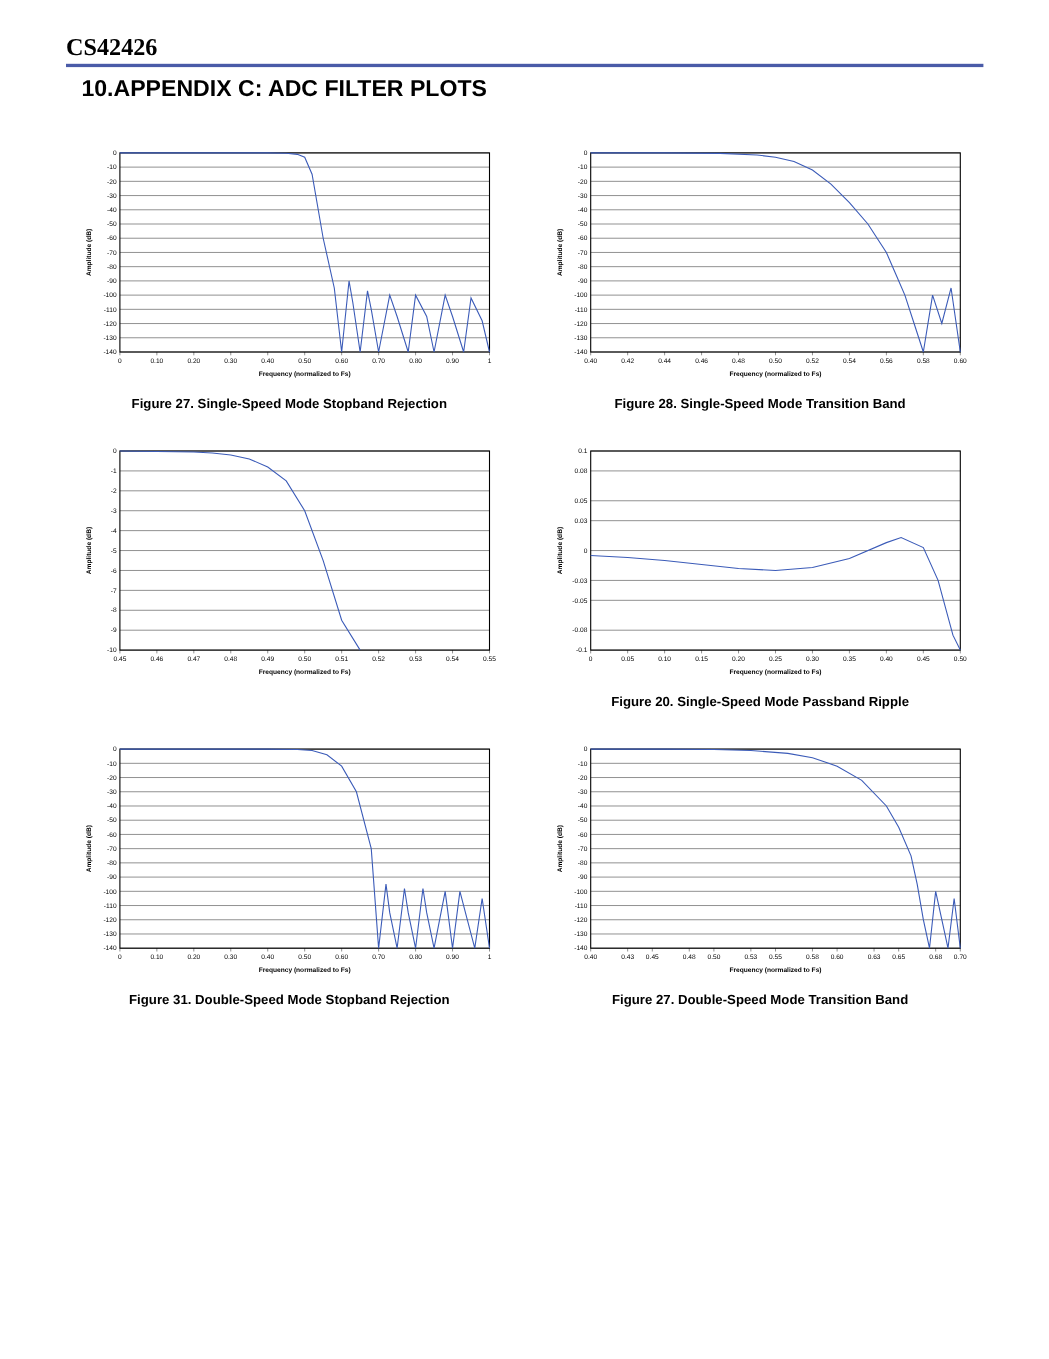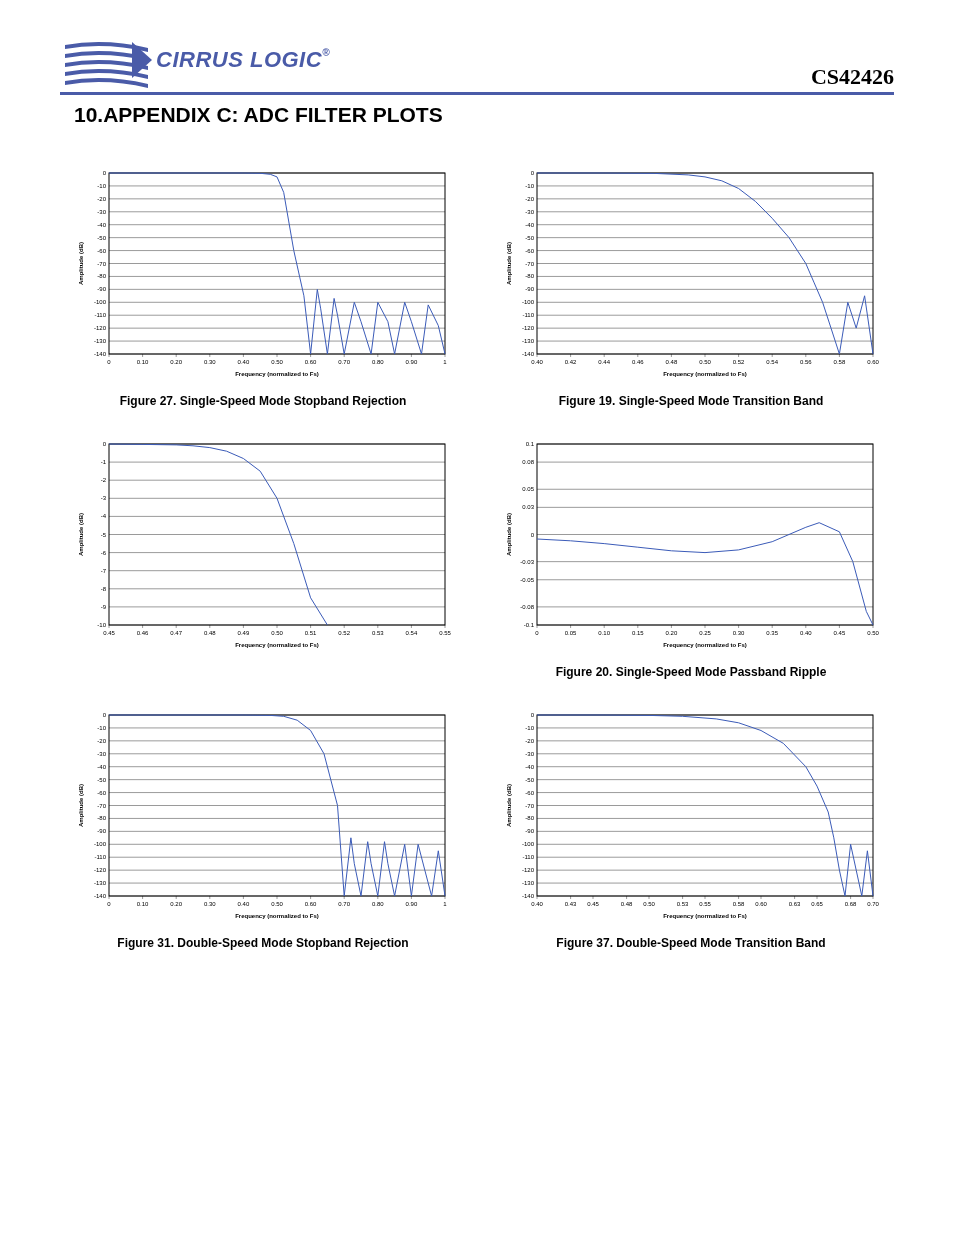--- a/index.html
+++ b/index.html
@@ -24,33 +24,20 @@
   .grid-line { stroke: #000; stroke-width: 0.4; }
   .frame { stroke: #000; stroke-width: 1; fill: none; }
   .curve { stroke: #3b5bb8; stroke-width: 1; fill: none; }
 </style>
 </head>
 <body>
 
 <div class="page">
 
   <div class="header">
-    <div class="logo-wrap">
-      <svg class="logo-swoosh" viewBox="0 0 92 60">
-        <path d="M5 15 Q45 8 88 18 L88 22 Q45 12 5 19 Z" fill="#4a5ba8"></path>
-        <path d="M5 24 Q45 17 88 27 L88 31 Q45 21 5 28 Z" fill="#4a5ba8"></path>
-        <path d="M5 33 Q45 26 88 36 L88 40 Q45 30 5 37 Z" fill="#4a5ba8"></path>
-        <path d="M5 42 Q45 35 88 45 L88 49 Q45 39 5 46 Z" fill="#4a5ba8"></path>
-        <path d="M5 51 Q45 44 88 54 L88 58 Q45 48 5 55 Z" fill="#4a5ba8"></path>
-        <path d="M72 12 L92 30 L72 48 Z" fill="#4a5ba8"></path>
-      </svg>
-      <span class="logo-text">
-        <span>CIRRUS LOGIC</span><sup>®</sup>
-      </span>
-    </div>
     <div class="part-number">CS42426</div>
   </div>
 
   <h2 class="section-title">10.APPENDIX C: ADC FILTER PLOTS</h2>
 
   <div class="charts-grid">
     <div class="chart-cell">
       <div class="chart-box"><svg class="chart-svg" viewBox="0 0 380 215">
             <line class="grid-line" x1="36" y1="8" x2="372" y2="8"></line>
             <text class="axis-label" x="33" y="10" text-anchor="end">0</text>
@@ -163,21 +150,21 @@
             <text class="axis-label" x="304.8000000000001" y="199" text-anchor="middle">0.56</text>
             <line class="grid-line" x1="338.4" y1="189" x2="338.4" y2="192"></line>
             <text class="axis-label" x="338.4" y="199" text-anchor="middle">0.58</text>
             <line class="grid-line" x1="372" y1="189" x2="372" y2="192"></line>
             <text class="axis-label" x="372" y="199" text-anchor="middle">0.60</text>
             <rect class="frame" x="36" y="8" width="336" height="181"></rect>
             <path class="curve" d="M36.0 8.0 L103.2 8.0 L153.6 8.4 L187.2 9.9 L204.0 11.9 L220.8 15.8 L237.6 23.5 L254.4 36.4 L271.2 53.3 L288.0 72.6 L304.8 98.5 L313.2 117.9 L321.6 137.3 L330.0 163.1 L338.4 189.0 L346.8 137.3 L355.2 163.1 L363.6 130.8 L372.0 189.0 "></path>
             <text class="x-title" x="204" y="211" text-anchor="middle">Frequency (normalized to Fs)</text>
             <text class="y-title" x="10" y="98.5" text-anchor="middle" transform="rotate(-90 10 98.5)">Amplitude (dB)</text>
           </svg></div>
-      <div class="chart-caption">Figure 19.  Single-Speed Mode Transition Band</div>
+      <div class="chart-caption">Figure 28.  Single-Speed Mode Transition Band</div>
     </div>
     <div class="chart-cell">
       <div class="chart-box"><svg class="chart-svg" viewBox="0 0 380 215">
             <line class="grid-line" x1="36" y1="8" x2="372" y2="8"></line>
             <text class="axis-label" x="33" y="10" text-anchor="end">0</text>
             <line class="grid-line" x1="36" y1="26.099999999999994" x2="372" y2="26.099999999999994"></line>
             <text class="axis-label" x="33" y="28.099999999999994" text-anchor="end">-1</text>
             <line class="grid-line" x1="36" y1="44.19999999999999" x2="372" y2="44.19999999999999"></line>
             <text class="axis-label" x="33" y="46.19999999999999" text-anchor="end">-2</text>
             <line class="grid-line" x1="36" y1="62.30000000000001" x2="372" y2="62.30000000000001"></line>
@@ -390,17 +377,17 @@
             <text class="axis-label" x="316.00000000000006" y="199" text-anchor="middle">0.65</text>
             <line class="grid-line" x1="349.60000000000014" y1="189" x2="349.60000000000014" y2="192"></line>
             <text class="axis-label" x="349.60000000000014" y="199" text-anchor="middle">0.68</text>
             <line class="grid-line" x1="372" y1="189" x2="372" y2="192"></line>
             <text class="axis-label" x="372" y="199" text-anchor="middle">0.70</text>
             <rect class="frame" x="36" y="8" width="336" height="181"></rect>
             <path class="curve" d="M36.0 8.0 L103.2 8.0 L148.0 8.4 L181.6 9.3 L215.2 11.9 L237.6 15.8 L260.0 23.5 L282.4 36.4 L304.8 59.7 L316.0 79.1 L327.2 105.0 L332.8 130.8 L338.4 163.1 L344.0 189.0 L349.6 137.3 L355.2 163.1 L360.8 189.0 L366.4 143.8 L372.0 189.0 "></path>
             <text class="x-title" x="204" y="211" text-anchor="middle">Frequency (normalized to Fs)</text>
             <text class="y-title" x="10" y="98.5" text-anchor="middle" transform="rotate(-90 10 98.5)">Amplitude (dB)</text>
           </svg></div>
-      <div class="chart-caption">Figure 37.  Double-Speed Mode Transition Band</div>
+      <div class="chart-caption">Figure 27.  Double-Speed Mode Transition Band</div>
     </div>
   </div>
 
 </div>
 
 </body></html>

